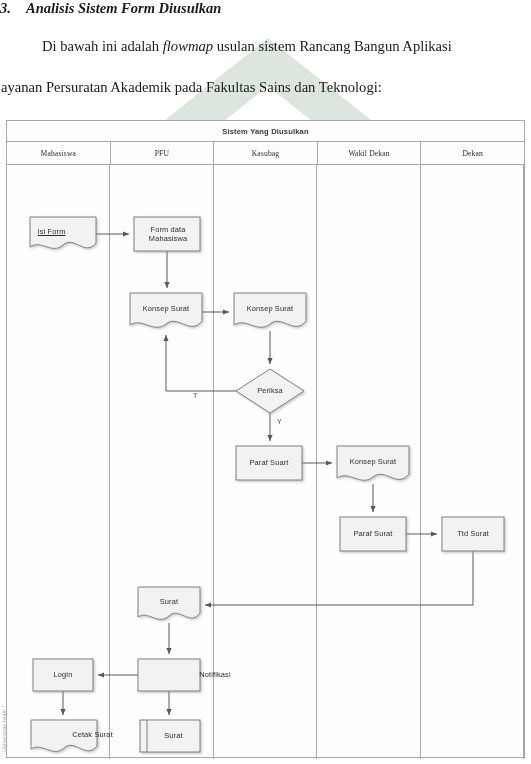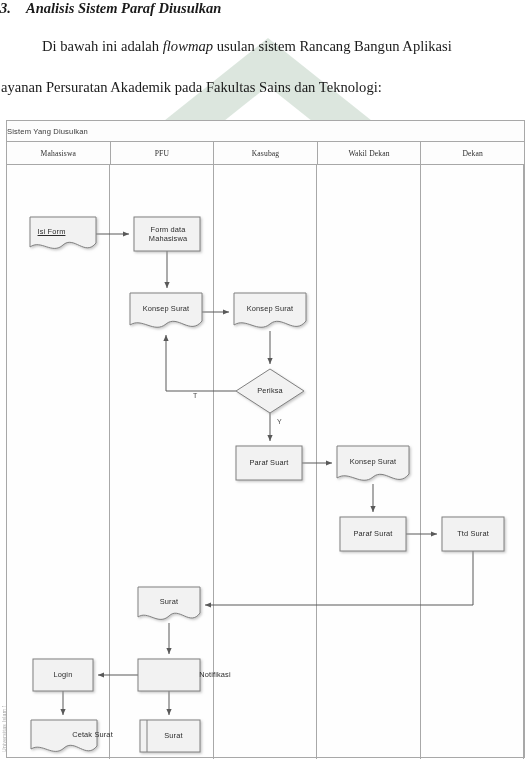--- a/index.html
+++ b/index.html
@@ -69,22 +69,23 @@
     left: 6px; top: 120px;
     width: 519px; height: 638px;
     z-index: 3;
     background: #fefefe;
     border: 1px solid #a8a8a8;
     box-sizing: border-box;
   }
   .title-row {
     height: 20px;
     border-bottom: 1px solid #a8a8a8;
-    display: flex; align-items: center; justify-content: flex-start;
+    display: flex; align-items: center; justify-content: center;
     background: #fdfdfd;
+    font-weight: bold;
   }
   .title-row .t {
     font-size: 7.6px; color: #3a3a3a; letter-spacing: .15px;
   }
   .hdr-row {
     height: 22px;
     display: flex;
     border-bottom: 1px solid #a8a8a8;
     background: #fdfdfd;
   }
@@ -140,21 +141,21 @@
 
 <div id="page">
 
   <svg class="watermark" viewBox="0 0 300 330">
     <path d="M150 10 L288 120 L288 168 L150 58 L12 168 L12 120 Z" fill="#7aa383"></path>
     <path d="M150 110 L288 220 L288 268 L150 158 L12 268 L12 220 Z" fill="#7aa383"></path>
     <path d="M150 210 L288 320 L288 330 L12 330 L12 320 Z" fill="#7aa383"></path>
   </svg>
 
   <div class="doc-text heading">
-    <span class="num">3.</span><span>Analisis Sistem Paraf Diusulkan</span>
+    <span class="num">3.</span><span>Analisis Sistem Form Diusulkan</span>
   </div>
 
   <div class="doc-text para para1">
     <span>Di bawah ini adalah </span><i>flowmap</i><span> usulan sistem Rancang Bangun Aplikasi</span>
   </div>
   <div class="doc-text para para2">Layanan Persuratan Akademik pada Fakultas Sains dan Teknologi:</div>
 
   <div class="side-watermark">Universitas Islam Negeri</div>
 
   <div class="flowtable">

